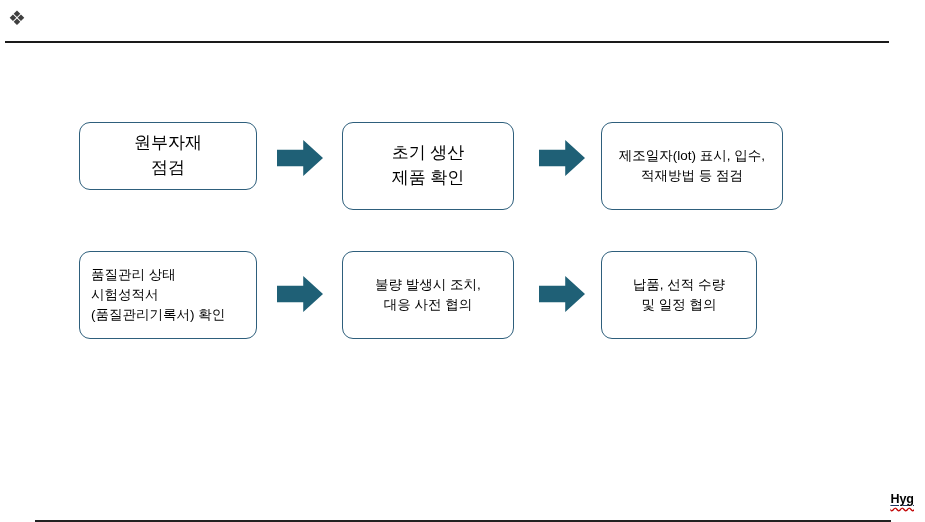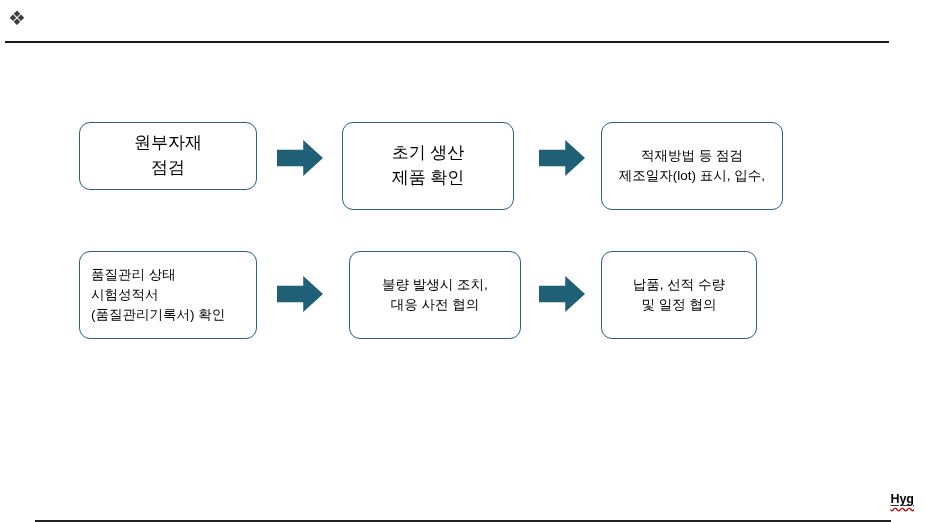--- a/index.html
+++ b/index.html
@@ -61,21 +61,21 @@
   }
   .t-lg { font-size: 17px; line-height: 1.45; }
   .t-sm { font-size: 13.5px; line-height: 1.5; }
 
   
   .b1 { left: 79px;  top: 122px; width: 178px; height: 68px; }
   .b2 { left: 342px; top: 122px; width: 172px; height: 88px; text-align: center; }
   .b3 { left: 601px; top: 122px; width: 182px; height: 88px; }
   
   .b4 { left: 79px;  top: 251px; width: 178px; height: 88px; }
-  .b5 { left: 342px; top: 251px; width: 172px; height: 88px; margin-left: 7px; }
+  .b5 { left: 342px; top: 251px; width: 172px; height: 88px; }
   .b6 { left: 601px; top: 251px; width: 156px; height: 88px; }
 
   
   .arrow {
     position: absolute;
     width: 46px;
     height: 36px;
     background: #1f6076;
     clip-path: polygon(0% 27%, 57% 27%, 57% 0%, 100% 50%, 57% 100%, 57% 73%, 0% 73%);
   }
@@ -122,22 +122,22 @@
     <span>원부자재</span>
     <span>점검</span>
   </div>
   <div class="arrow a1"></div>
   <div class="box b2 t-lg">
     <span>초기 생산</span>
     <span>제품 확인</span>
   </div>
   <div class="arrow a2"></div>
   <div class="box b3 t-sm">
+    <span>제조일자(lot) 표시, 입수,</span>
     <span>적재방법 등 점검</span>
-    <span>제조일자(lot) 표시, 입수,</span>
   </div>
 
   <div class="box b4 t-sm left-align">
     <span>품질관리 상태</span>
     <span>시험성적서</span>
     <span>(품질관리기록서) 확인</span>
   </div>
   <div class="arrow a3"></div>
   <div class="box b5 t-sm">
     <span>불량 발생시 조치,</span>

